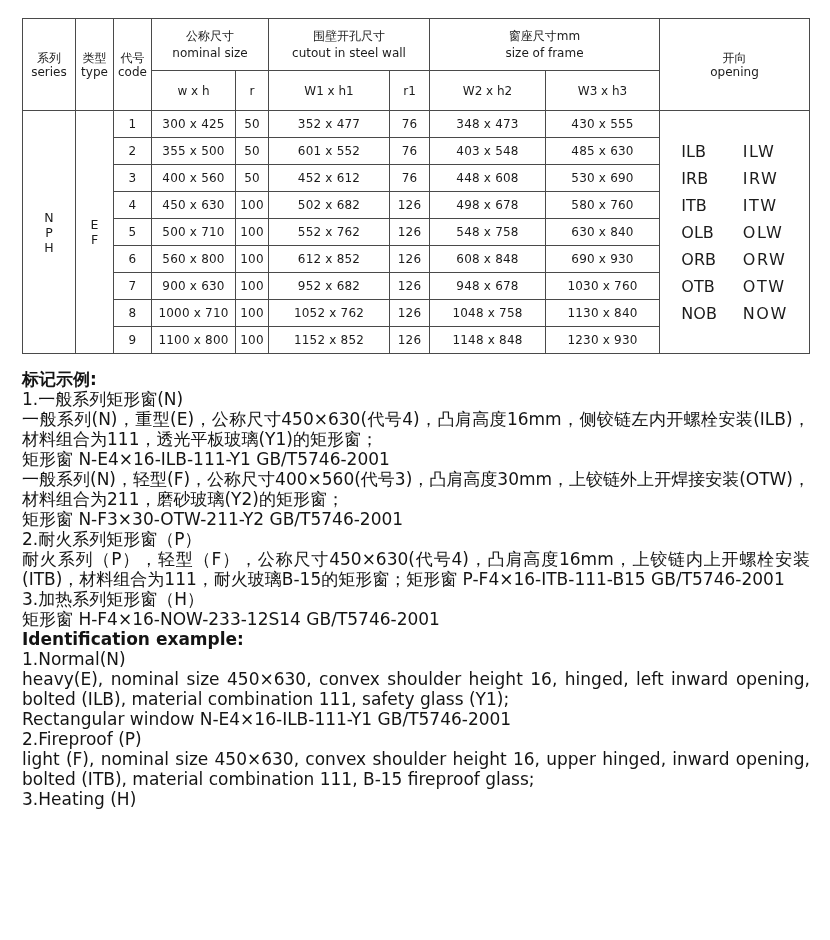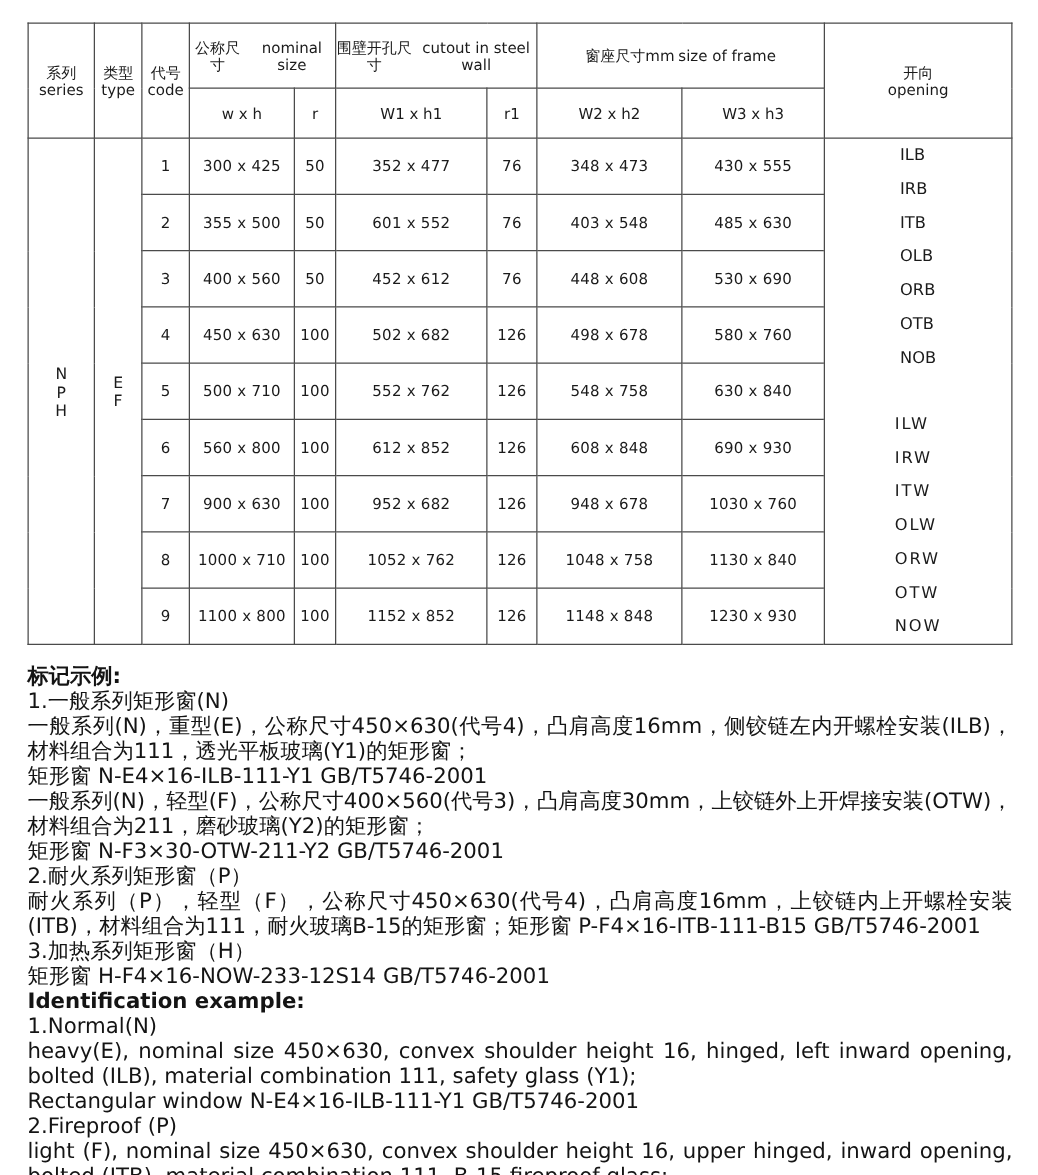--- a/index.html
+++ b/index.html
@@ -16,26 +16,26 @@
     border-collapse:collapse; table-layout:fixed;
     width:787px; font-size:12px; color:#1b1b1b;
   }
   .spec th, .spec td {
     border:1px solid #4a4a4a; text-align:center;
     padding:0; font-weight:normal; overflow:hidden;
   }
   tr.hrow1 { height:52px; }
   tr.hrow2 { height:40px; }
   tr.drow  { height:27px; }
-  .two-line { display:flex; flex-direction:row; justify-content:center; gap:3px; height:100%; }
+  .two-line { display:flex; flex-direction:column; justify-content:center; gap:3px; height:100%; }
   .two-line span { display:block; line-height:14px; }
   .span-head { display:flex; flex-direction:column; justify-content:space-around; height:100%; padding:6px 0; box-sizing:border-box; }
   .span-head span { display:block; line-height:14px; }
   .letters-col { display:flex; flex-direction:column; justify-content:space-evenly; height:100%; font-size:12.5px; }
-  .opening-box { display:flex; flex-direction:column; justify-content:center; gap:26px; height:100%; align-items:center; font-size:13px; }
+  .opening-box { display:flex; flex-direction:row; justify-content:center; gap:26px; height:100%; align-items:center; font-size:16px; }
   .opening-box ul { list-style:none; margin:0; padding:0; text-align:left; }
   .opening-box li { line-height:27px; }
   .opening-box .col-w li { letter-spacing:1.5px; }
   .num { letter-spacing:0.2px; }
 
   
   .notes {
     margin-top:15px; width:788px;
     font-size:17px; line-height:20px; color:#141414;
   }

